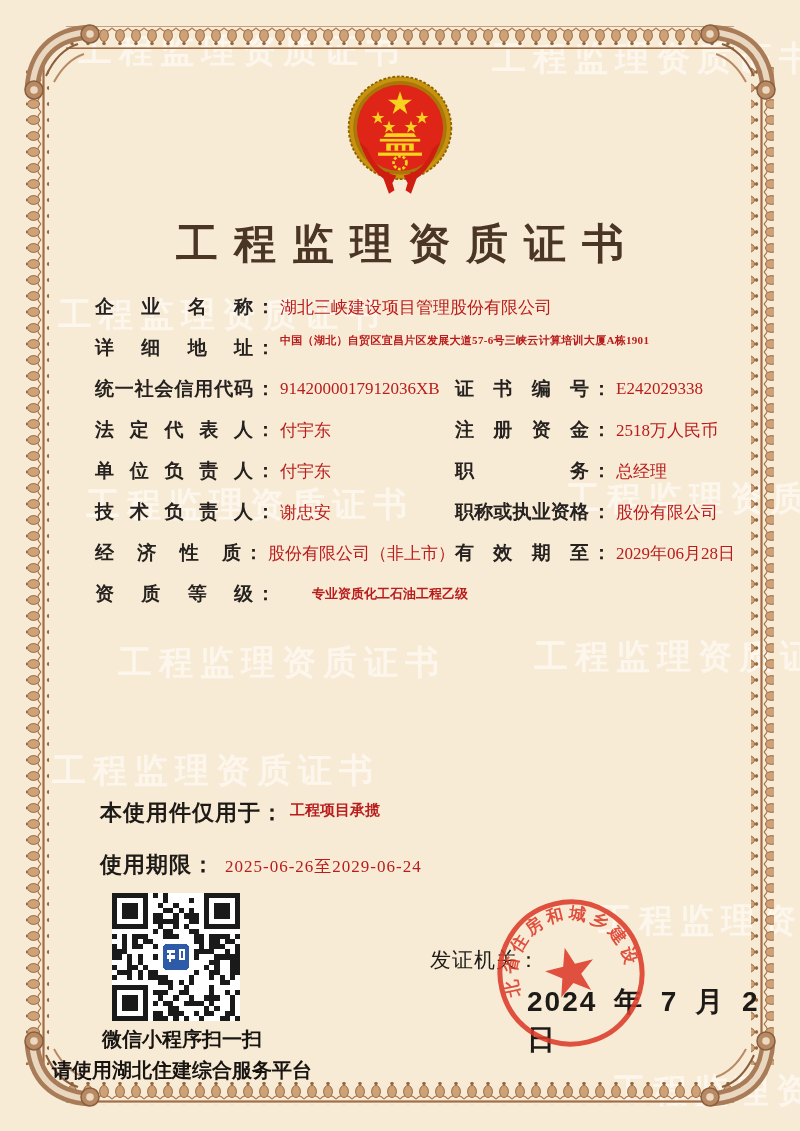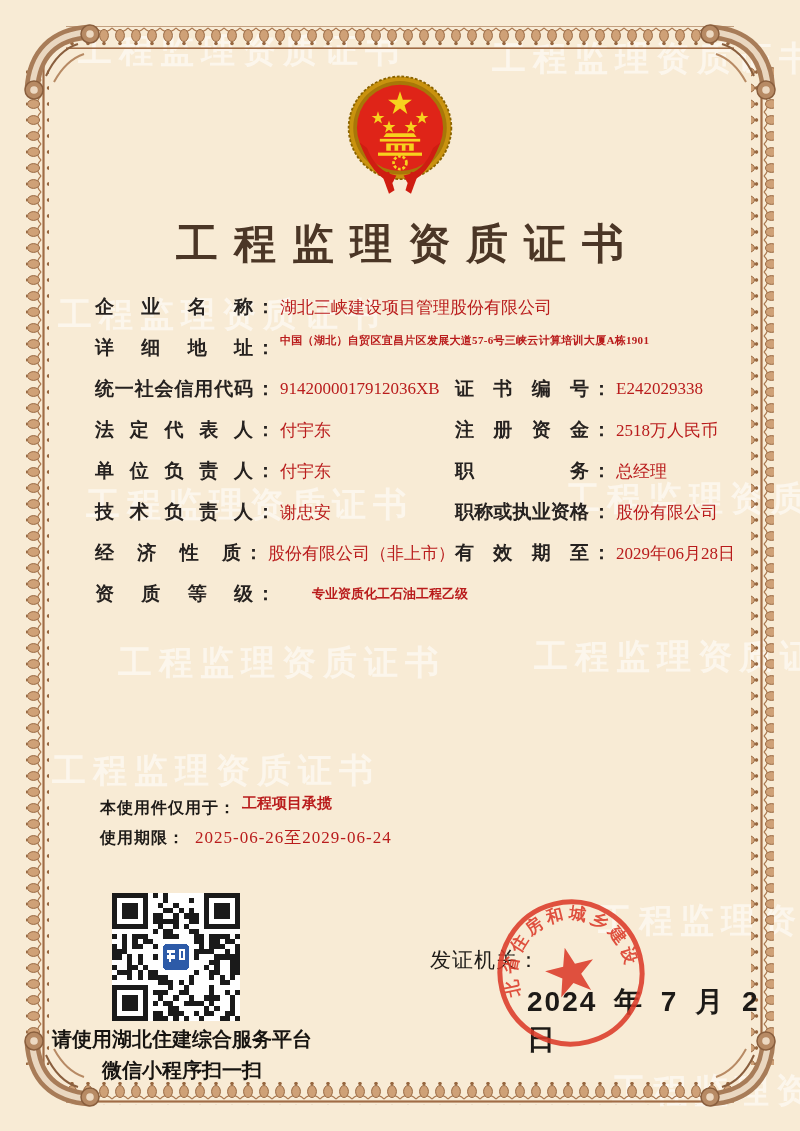--- a/index.html
+++ b/index.html
@@ -30,22 +30,22 @@
        font-weight:bold;color:#262220;font-size:19px;line-height:22px;}
   .lab.wl{width:158px;}
   .lab.wr{width:134px;}
   .colon{font-weight:bold;font-size:19px;color:#262220;margin:0 5px 0 3px;}
   .val{font-family:"Liberation Serif","DejaVu Serif",serif;font-size:17px;color:#b91c1c;white-space:nowrap;}
   .val.addr{font-size:11px;font-weight:bold;transform:translateY(-8px);letter-spacing:0.3px;}
   .val.small{font-size:13px;font-weight:bold;margin-left:32px;}
 
   
   .purpose{position:absolute;left:100px;top:798px;display:flex;align-items:baseline;}
-  .period{position:absolute;left:100px;top:826px;display:flex;align-items:baseline;justify-content:space-between;}
-  .biglab{font-size:16px;font-weight:bold;color:#1d1a17;letter-spacing:1px;}
+  .period{position:absolute;left:100px;top:850px;display:flex;align-items:baseline;justify-content:space-between;}
+  .biglab{font-size:22px;font-weight:bold;color:#1d1a17;letter-spacing:1px;}
   .purpose .val{font-size:15px;font-weight:bold;transform:translateY(-5px);margin-left:6px;}
   .period .val{font-size:17px;margin-left:10px;letter-spacing:1px;}
 
   
   .qr{position:absolute;left:112px;top:893px;width:128px;height:128px;}
   .qr-captions{position:absolute;left:38px;top:1024px;width:288px;text-align:center;
                font-size:20px;font-weight:bold;color:#171411;line-height:31px;}
 
   
   .issuer{position:absolute;left:430px;top:946px;font-size:21px;font-weight:normal;
@@ -442,22 +442,22 @@
         <rect x="10" y="100" width="15" height="15" fill="#1a1a1a"></rect>
         <rect x="47" y="47" width="31" height="31" fill="#ffffff" rx="4"></rect>
         <rect x="50" y="50" width="25" height="25" fill="#2d5ba8" rx="3"></rect>
         <rect x="54" y="56" width="8" height="3" fill="#ffffff"></rect>
         <rect x="54" y="61" width="8" height="3" fill="#ffffff"></rect>
         <rect x="56" y="59" width="2" height="8" fill="#ffffff"></rect>
         <rect x="65" y="55" width="6" height="10" fill="#ffffff"></rect>
         <rect x="67" y="57" width="2" height="6" fill="#2d5ba8"></rect>
       </svg></div>
   <div class="qr-captions">
+    <div>微信小程序扫一扫</div>
     <div>请使用湖北住建综合服务平台</div>
-    <div>微信小程序扫一扫</div>
   </div>
 
   <div class="issuer">发证机关：</div>
   <div class="date">2024 年 7 月 2 日</div>
 
   <svg class="seal" viewBox="-81 -81 162 162">
     <g transform="rotate(-14)">
       <circle r="71" fill="none" stroke="#dc3b2a" stroke-width="5"></circle>
       <path d="M0,-26 l6.1,18 18.6,0 -15,11.2 5.7,18.1 -15.4,-11.1 -15.4,11.1 5.7,-18.1 -15,-11.2 18.6,0 z" fill="#dc3b2a"></path>
       <path id="sealArc" d="M -53,16 A 55,55 0 1 1 53,16" fill="none"></path>

